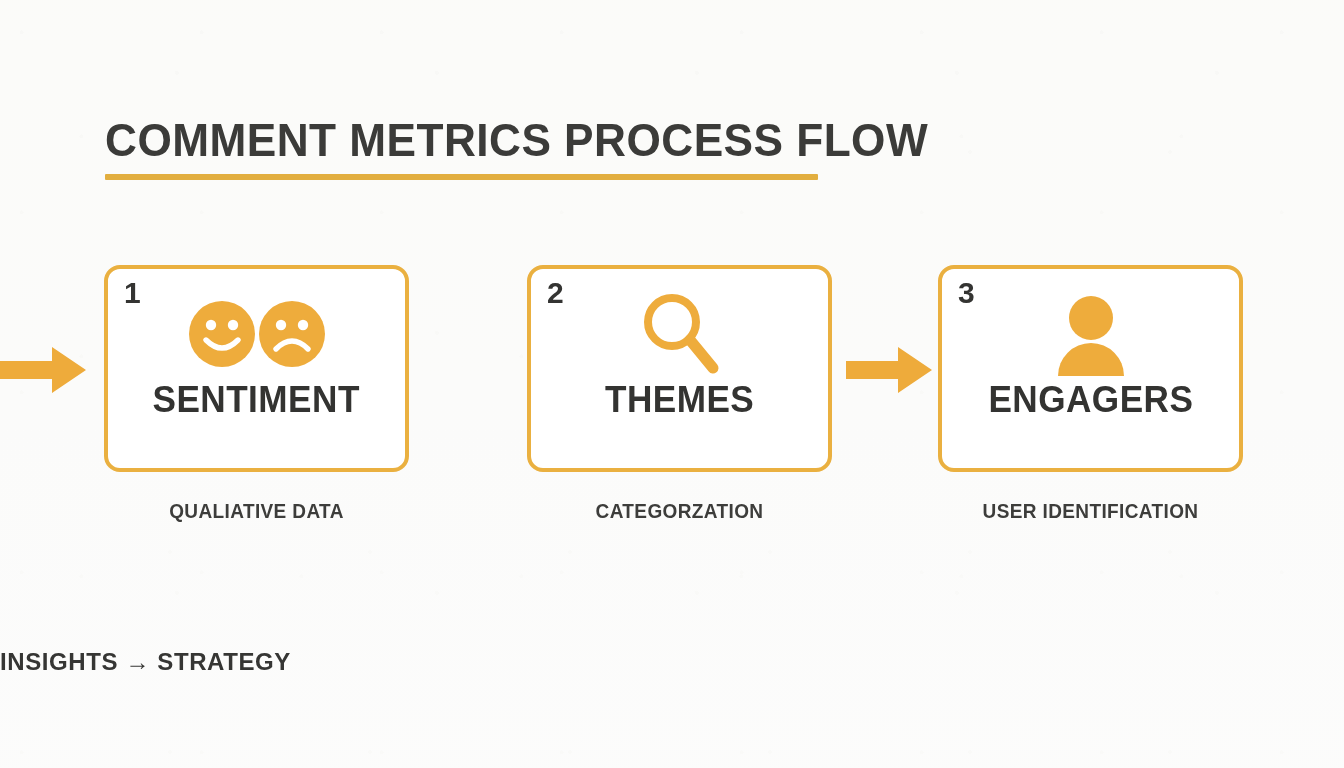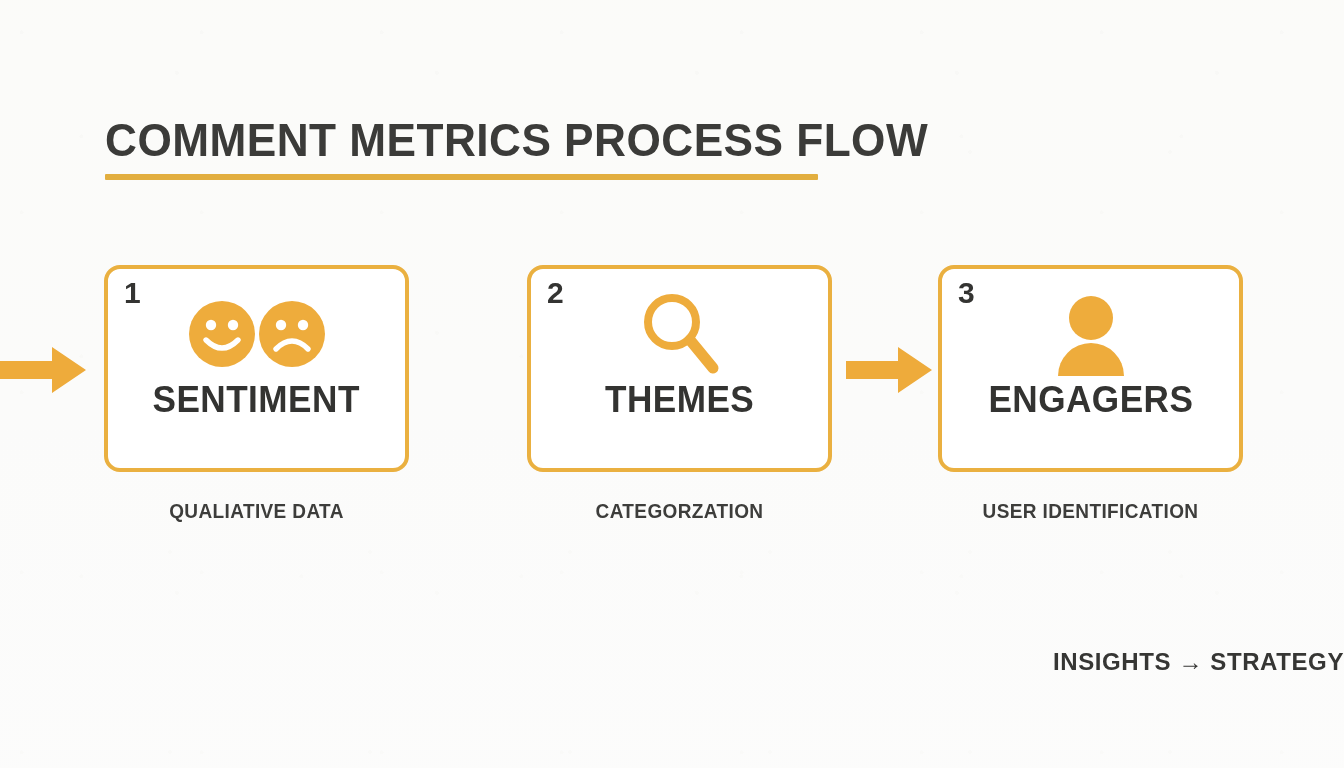--- a/index.html
+++ b/index.html
@@ -141,21 +141,21 @@
     height: 50px;
   }
   .connector-2 { left: 846px; }
 
   
   .footer-note {
     position: absolute;
     left: 0;
     top: 648px;
     width: 1344px;
-    text-align: right;
+    text-align: left;
     font-family: "Liberation Sans Narrow", "Liberation Sans", sans-serif;
     font-size: 24px;
     font-weight: bold;
     letter-spacing: 0.6px;
     color: #363634;
   }
 </style>
 </head>
 <body>
 

